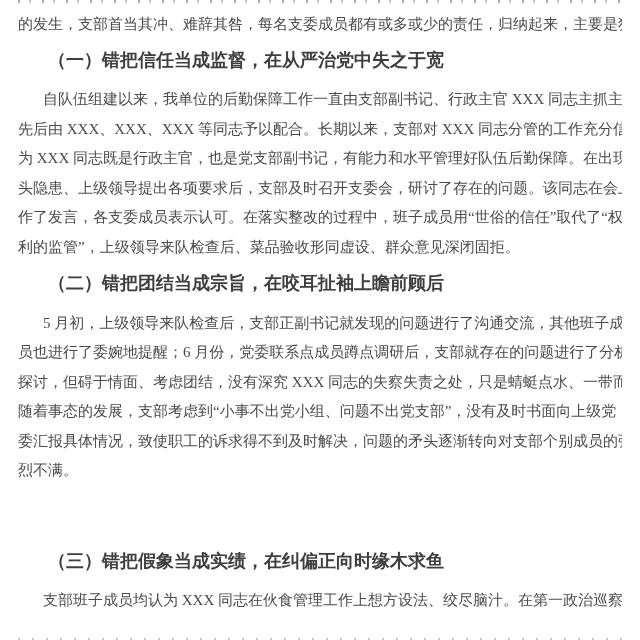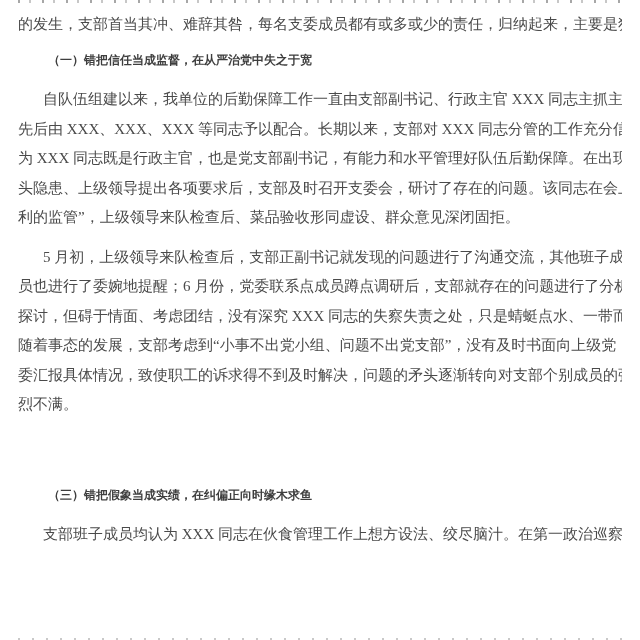--- a/index.html
+++ b/index.html
@@ -18,21 +18,21 @@
     line-height:29.5px;
     font-size:15px;
     white-space:nowrap;
     overflow:hidden;
     color:#4a4a4a;
   }
   .line.indent{text-indent:25px;}
   .heading{
     height:29.5px;
     line-height:29.5px;
-    font-size:12px;
+    font-size:18px;
     font-weight:bold;
     color:#3e3e3e;
     text-indent:30px;
     white-space:nowrap;
     overflow:hidden;
   }
   .h1{margin-top:6px;}
   .body1{margin-top:10px;}
   .h2{margin-top:7px;}
   .body2{margin-top:10px;}
@@ -63,23 +63,25 @@
     <div class="line">的发生，支部首当其冲、难辞其咎，每名支委成员都有或多或少的责任，归纳起来，主要是犯</div>
   </div>
 
   <div class="heading h1">（一）错把信任当成监督，在从严治党中失之于宽</div>
 
   <div class="body1">
     <div class="line indent">自队伍组建以来，我单位的后勤保障工作一直由支部副书记、行政主官 XXX 同志主抓主管，</div>
     <div class="line">先后由 XXX、XXX、XXX 等同志予以配合。长期以来，支部对 XXX 同志分管的工作充分信任，认</div>
     <div class="line">为 XXX 同志既是行政主官，也是党支部副书记，有能力和水平管理好队伍后勤保障。在出现苗</div>
     <div class="line">头隐患、上级领导提出各项要求后，支部及时召开支委会，研讨了存在的问题。该同志在会上</div>
+    <div class="line">作了发言，各支委成员表示认可。在落实整改的过程中，班子成员用“世俗的信任”取代了“权</div>
     <div class="line">利的监管”，上级领导来队检查后、菜品验收形同虚设、群众意见深闭固拒。</div>
   </div>
 
+  <div class="heading h2">（二）错把团结当成宗旨，在咬耳扯袖上瞻前顾后</div>
 
   <div class="body2">
     <div class="line indent">5 月初，上级领导来队检查后，支部正副书记就发现的问题进行了沟通交流，其他班子成</div>
     <div class="line">员也进行了委婉地提醒；6 月份，党委联系点成员蹲点调研后，支部就存在的问题进行了分析</div>
     <div class="line">探讨，但碍于情面、考虑团结，没有深究 XXX 同志的失察失责之处，只是蜻蜓点水、一带而过。</div>
     <div class="line">随着事态的发展，支部考虑到“小事不出党小组、问题不出党支部”，没有及时书面向上级党</div>
     <div class="line">委汇报具体情况，致使职工的诉求得不到及时解决，问题的矛头逐渐转向对支部个别成员的强</div>
     <div class="line">烈不满。</div>
   </div>
 

